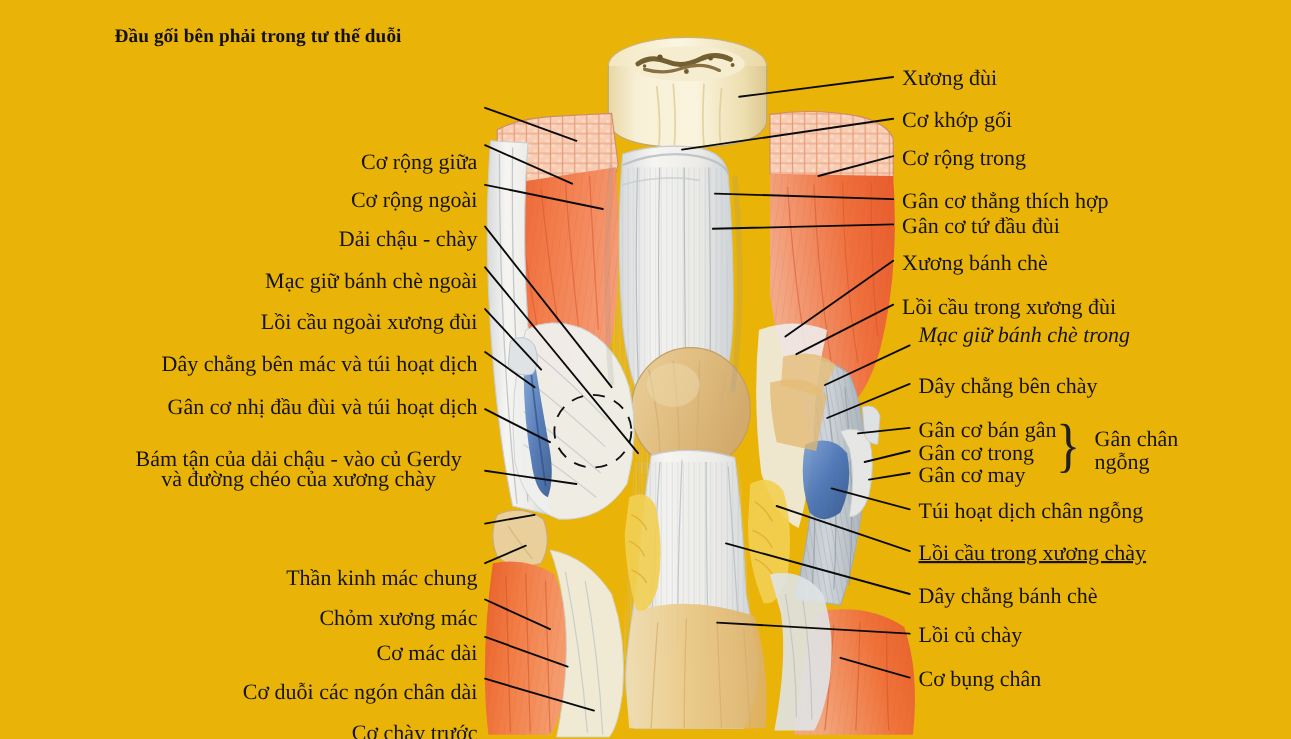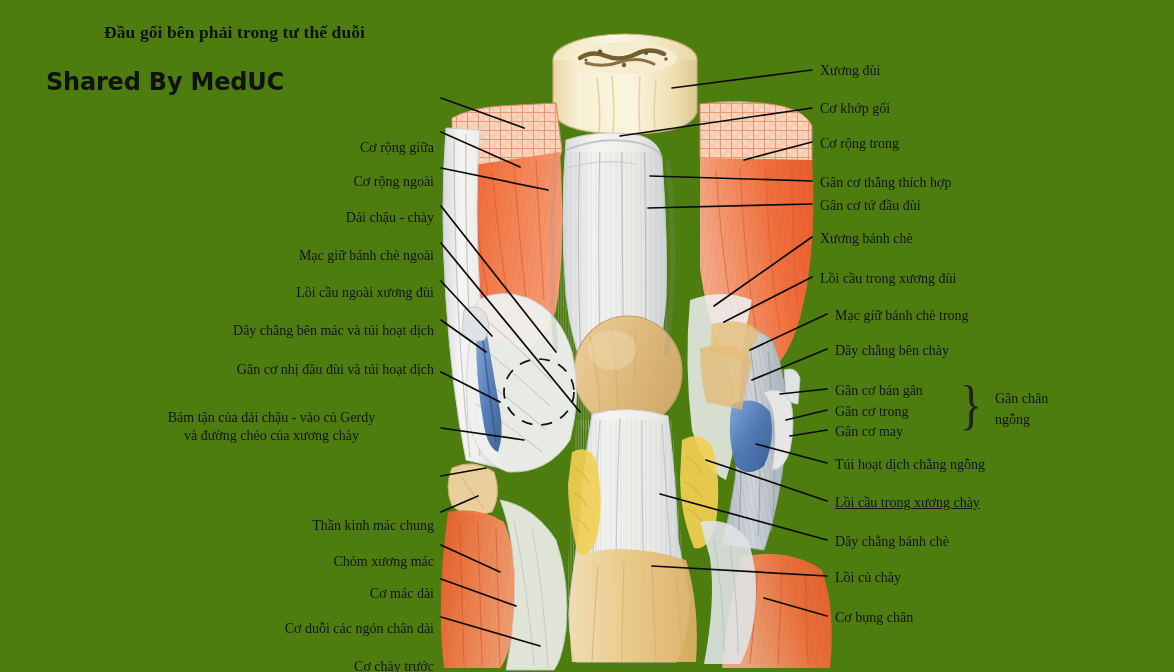--- a/index.html
+++ b/index.html
@@ -2,39 +2,39 @@
 <html><head>
 <meta charset="utf-8">
 <style>
   html,body{margin:0;padding:0;background:#fff;}
   body{
     width:1174px;height:672px;position:relative;overflow:hidden;
     font-family:"Liberation Serif", serif;
     color:#111;
     -webkit-font-smoothing:antialiased;
   }
-  #stage{position:absolute;left:0;top:0;width:1174px;height:672px;background:#4d7c0f;}
+  #stage{position:absolute;left:0;top:0;width:1174px;height:672px;background:#eab308;}
 
   
   .title-sub{
     position:absolute;left:104px;top:22px;
     font-family:"Liberation Serif", serif;
     font-size:17.5px;font-weight:700;letter-spacing:.1px;white-space:nowrap;
   }
   .title-brand{
     position:absolute;left:46px;top:68px;
     font-family:"DejaVu Sans", sans-serif;
     font-size:24px;font-weight:700;letter-spacing:-.2px;white-space:nowrap;
   }
 
   
   .lbl{
     position:absolute;
     font-family:"Liberation Serif", serif;
-    font-size:14px;
+    font-size:20px;
     line-height:18px;
     white-space:pre;
     color:#141414;
   }
   .lbl.r{text-align:right;margin-top:48px;}
   .lbl.l{text-align:left;}
   .lbl.c{text-align:center;}
 
   .brace{
     position:absolute;
@@ -314,21 +314,20 @@
     <path class="ll" d="M827 410 L786 420"></path>
     <path class="ll" d="M827 430 L790 436"></path>
     <path class="ll" d="M827 463 L756 444"></path>
     <path class="ll" d="M827 501 L706 460"></path>
     <path class="ll" d="M827 540 L660 494"></path>
     <path class="ll" d="M827 576 L652 566"></path>
     <path class="ll" d="M827 616 L764 598"></path>
   </svg>
 
   <div class="title-sub">Đầu gối bên phải trong tư thế duỗi</div>
-  <div class="title-brand">Shared By MedUC</div>
 
   <div class="lbl r" style="right:740px;top:91px;">Cơ rộng giữa</div>
   <div class="lbl r" style="right:740px;top:125px;">Cơ rộng ngoài</div>
   <div class="lbl r" style="right:740px;top:161px;">Dải chậu - chày</div>
   <div class="lbl r" style="right:740px;top:199px;">Mạc giữ bánh chè ngoài</div>
   <div class="lbl r" style="right:740px;top:236px;">Lồi cầu ngoài xương đùi</div>
   <div class="lbl r" style="right:740px;top:274px;font-family:Liberation Serif, serif;">Dây chằng bên mác và túi hoạt dịch</div>
   <div class="lbl r" style="right:740px;top:313px;">Gân cơ nhị đầu đùi và túi hoạt dịch</div>
   <div class="lbl c" style="left:108px;width:327px;top:409px;">Bám tận của dải chậu - vào củ Gerdy
 và đường chéo của xương chày</div>
@@ -338,26 +337,26 @@
   <div class="lbl r" style="right:740px;top:572px;">Cơ duỗi các ngón chân dài</div>
   <div class="lbl r" style="right:740px;top:610px;">Cơ chày trước</div>
 
   <div class="lbl l" style="left:820px;top:62px;">Xương đùi</div>
   <div class="lbl l" style="left:820px;top:100px;">Cơ khớp gối</div>
   <div class="lbl l" style="left:820px;top:135px;">Cơ rộng trong</div>
   <div class="lbl l" style="left:820px;top:174px;">Gân cơ thẳng thích hợp</div>
   <div class="lbl l" style="left:820px;top:197px;">Gân cơ tứ đầu đùi</div>
   <div class="lbl l" style="left:820px;top:230px;">Xương bánh chè</div>
   <div class="lbl l" style="left:820px;top:270px;">Lồi cầu trong xương đùi</div>
-  <div class="lbl l" style="left:835px;top:307px;">Mạc giữ bánh chè trong</div>
+  <div class="lbl l" style="left:835px;top:296px;font-style:italic;">Mạc giữ bánh chè trong</div>
   <div class="lbl l" style="left:835px;top:342px;">Dây chằng bên chày</div>
   <div class="lbl l" style="left:835px;top:382px;">Gân cơ bán gân</div>
   <div class="lbl l" style="left:835px;top:403px;">Gân cơ trong</div>
   <div class="lbl l" style="left:835px;top:423px;">Gân cơ may</div>
-  <div class="lbl l" style="left:835px;top:456px;">Túi hoạt dịch chằng ngỗng</div>
+  <div class="lbl l" style="left:835px;top:456px;">Túi hoạt dịch chân ngỗng</div>
   <div class="lbl l" style="left:835px;top:494px;text-decoration:underline;">Lồi cầu trong xương chày</div>
   <div class="lbl l" style="left:835px;top:533px;">Dây chằng bánh chè</div>
   <div class="lbl l" style="left:835px;top:569px;">Lồi củ chày</div>
   <div class="lbl l" style="left:835px;top:609px;text-align:right;">Cơ bụng chân</div>
 
   <div class="brace" style="left:960px;top:378px;">}</div>
   <div class="lbl l" style="left:995px;top:390px;">Gân chân</div>
   <div class="lbl l" style="left:995px;top:411px;">ngỗng</div>
 
 </div>

